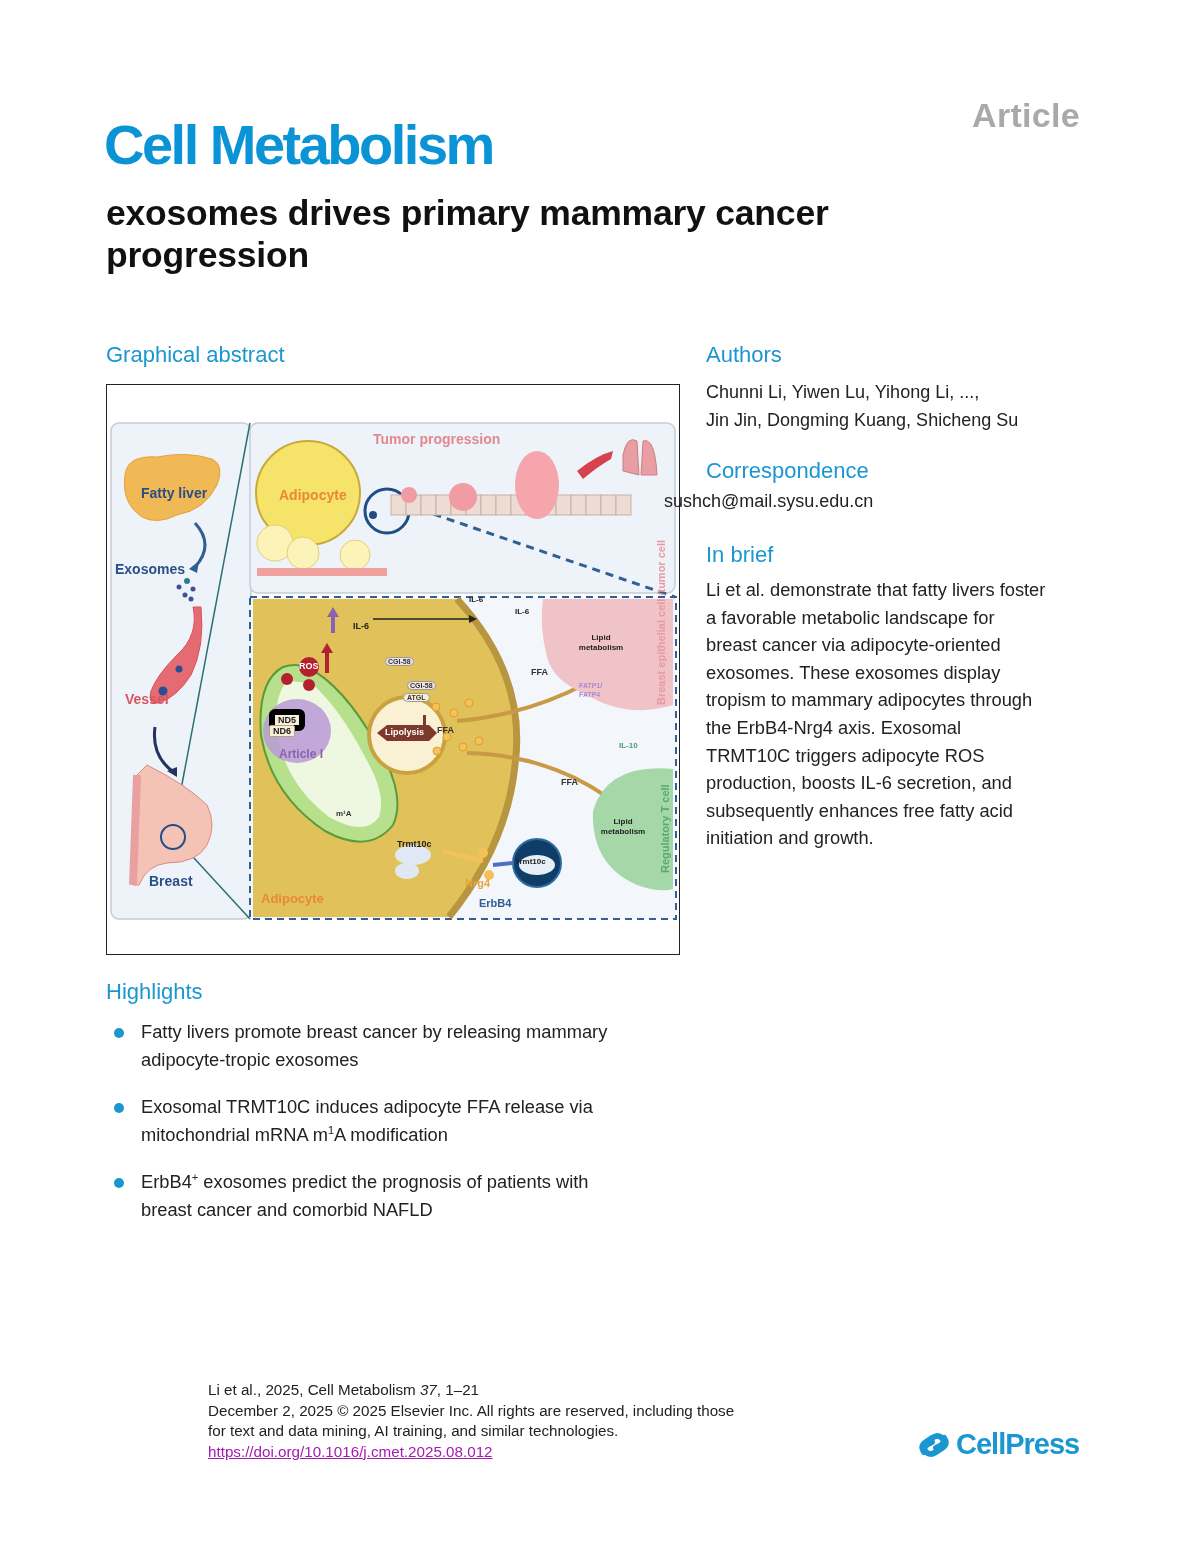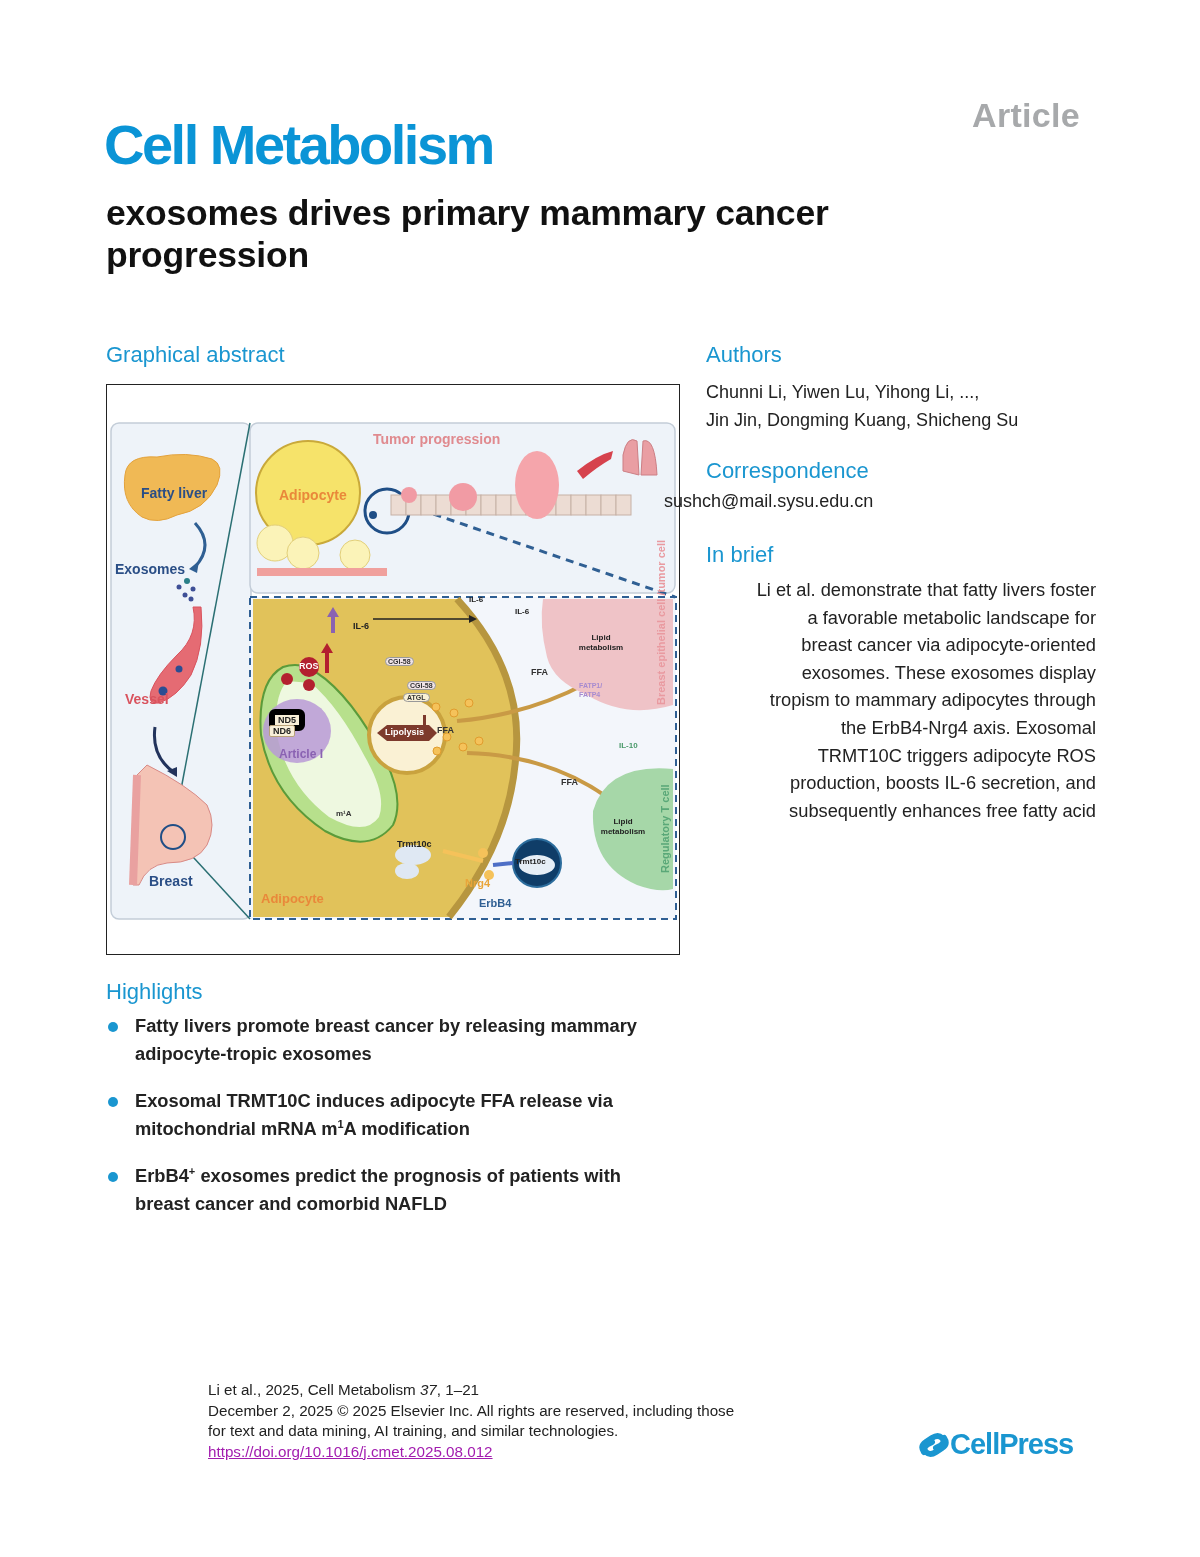--- a/index.html
+++ b/index.html
@@ -15,32 +15,32 @@
 
   .ga-head { left: 106px; top: 342px; }
   .ga-frame { left: 106px; top: 384px; width: 574px; height: 571px; border: 1.5px solid #222; box-sizing: border-box; background: #fff; }
 
   .authors-head { left: 706px; top: 342px; }
   .authors { left: 706px; top: 378px; font-size: 18px; line-height: 28px; color: #222; }
   .corr-head { left: 706px; top: 458px; }
   .corr { left: 664px; top: 491px; font-size: 18px; color: #222; }
   .brief-head { left: 706px; top: 542px; }
   .brief { left: 706px; top: 576px; width: 390px; font-size: 18.3px; line-height: 27.6px; color: #222; }
-  .brief span { display: block; white-space: nowrap; text-align: right; }
+  .brief span { display: block; white-space: nowrap; }
 
   .hl-head { left: 106px; top: 979px; }
-  .hl-list { left: 106px; top: 1012px; width: 590px; margin: 0; padding: 0; list-style: none; font-weight: bold; }
+  .hl-list { left: 106px; top: 1012px; width: 590px; margin: 6px; padding: 0; list-style: none; }
   .hl-item { position: relative; padding-left: 29px; font-size: 18.3px; line-height: 28px; color: #222; margin-bottom: 19px; }
   .hl-item .dot { position: absolute; left: 2px; top: 10px; width: 10px; height: 10px; border-radius: 50%; background: #1a96d0; }
   .hl-item span.line { display: block; white-space: nowrap; }
   sup { font-size: 11px; line-height: 0; vertical-align: 7px; }
 
   .footer { left: 208px; top: 1380px; font-size: 15.2px; line-height: 20.5px; color: #222; }
   .footer .doi { color: #a21caf; text-decoration: underline; }
-  .cellpress { left: 918px; top: 1428px; display: flex; align-items: center; gap: 0; color: #1a96d0; font-size: 29px; font-weight: bold; letter-spacing: -1px; }
+  .cellpress { left: 918px; top: 1428px; display: flex; align-items: center; gap: 6px; color: #1a96d0; font-size: 29px; font-weight: bold; letter-spacing: -1px; }
 
   
   .ga-lbl { position: absolute; font-weight: bold; font-family: "Liberation Sans", sans-serif; white-space: nowrap; }
 </style>
 </head>
 <body>
 
 <div class="abs article-label">Article</div>
 <div class="abs journal-title">Cell Metabolism</div>
 <div class="abs paper-title">
@@ -214,20 +214,21 @@
 <div class="abs brief">
   <span>Li et al. demonstrate that fatty livers foster</span>
   <span>a favorable metabolic landscape for</span>
   <span>breast cancer via adipocyte-oriented</span>
   <span>exosomes. These exosomes display</span>
   <span>tropism to mammary adipocytes through</span>
   <span>the ErbB4-Nrg4 axis. Exosomal</span>
   <span>TRMT10C triggers adipocyte ROS</span>
   <span>production, boosts IL-6 secretion, and</span>
   <span>subsequently enhances free fatty acid</span>
+  <span>initiation and growth.</span>
 </div>
 
 <div class="abs section-head hl-head">Highlights</div>
 <ul class="abs hl-list">
   <li class="hl-item">
     <span class="dot"></span>
     <span class="line">Fatty livers promote breast cancer by releasing mammary</span>
     <span class="line">adipocyte-tropic exosomes</span>
   </li>
   <li class="hl-item">

